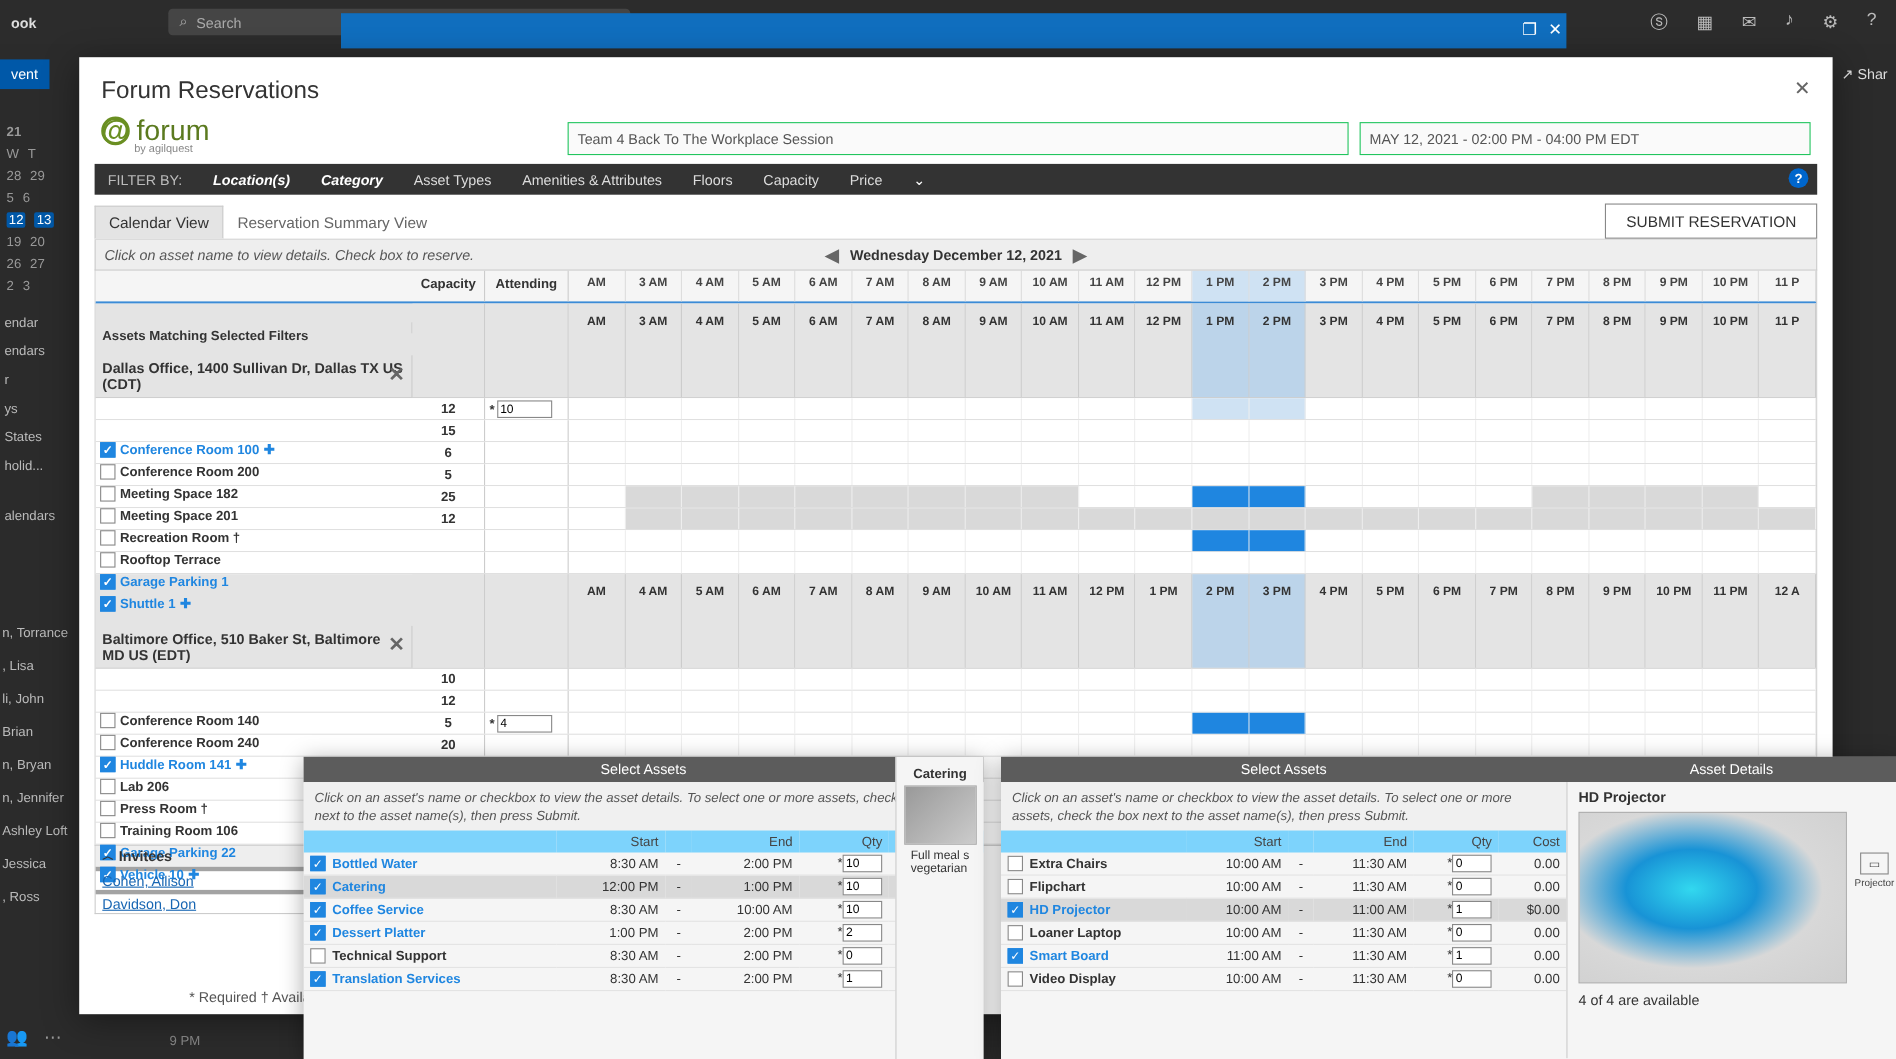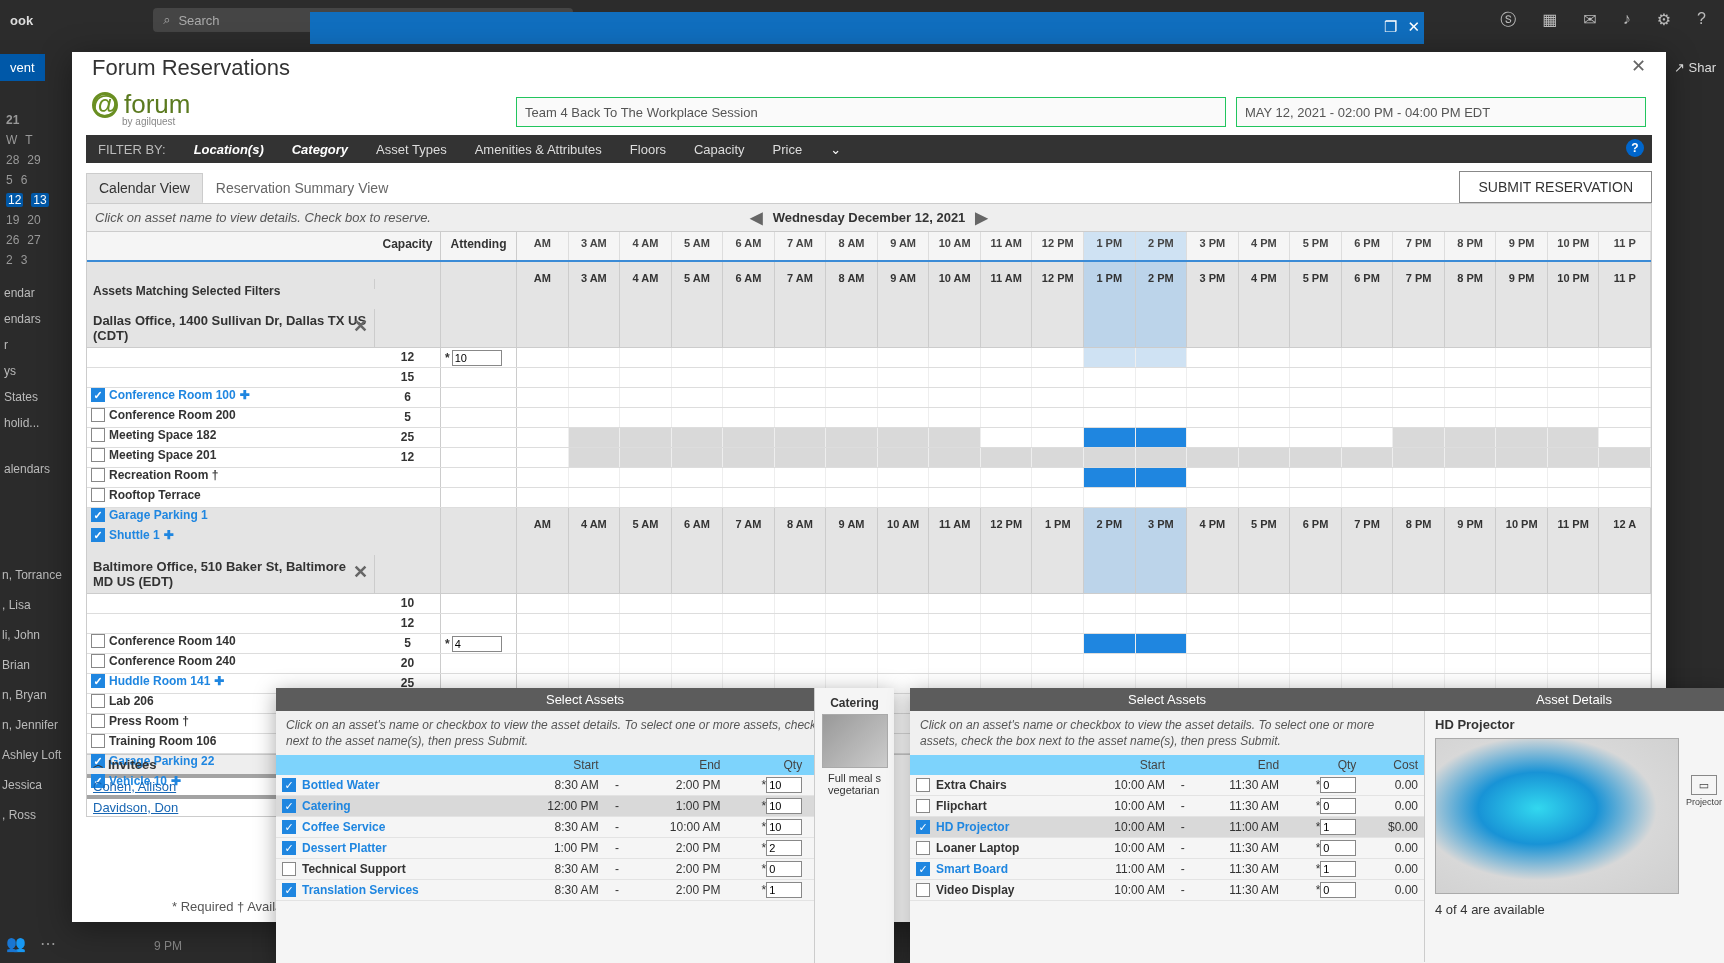--- a/index.html
+++ b/index.html
@@ -82,21 +82,21 @@
   top: 52px;
   left: 72px;
   width: 1594px;
   height: 870px;
   background: #fff;
   z-index: 10;
   box-shadow: 0 6px 30px rgba(0,0,0,0.4);
   overflow: hidden;
 }
 .modal-header {
-  padding: 3px 20px 8px;
+  padding: 17px 20px 8px;
   display:flex; justify-content:space-between; align-items:flex-start;text-align:center;
 }
 .modal-title { font-size: 22px; font-weight: 400; color:#333;}
 .modal-close { font-size:18px; color:#666; cursor:pointer;}
 
 .brand-row {
   padding: 0 20px 8px;
   display:flex; align-items:flex-end; gap:20px;
 }
 .brand-logo{

